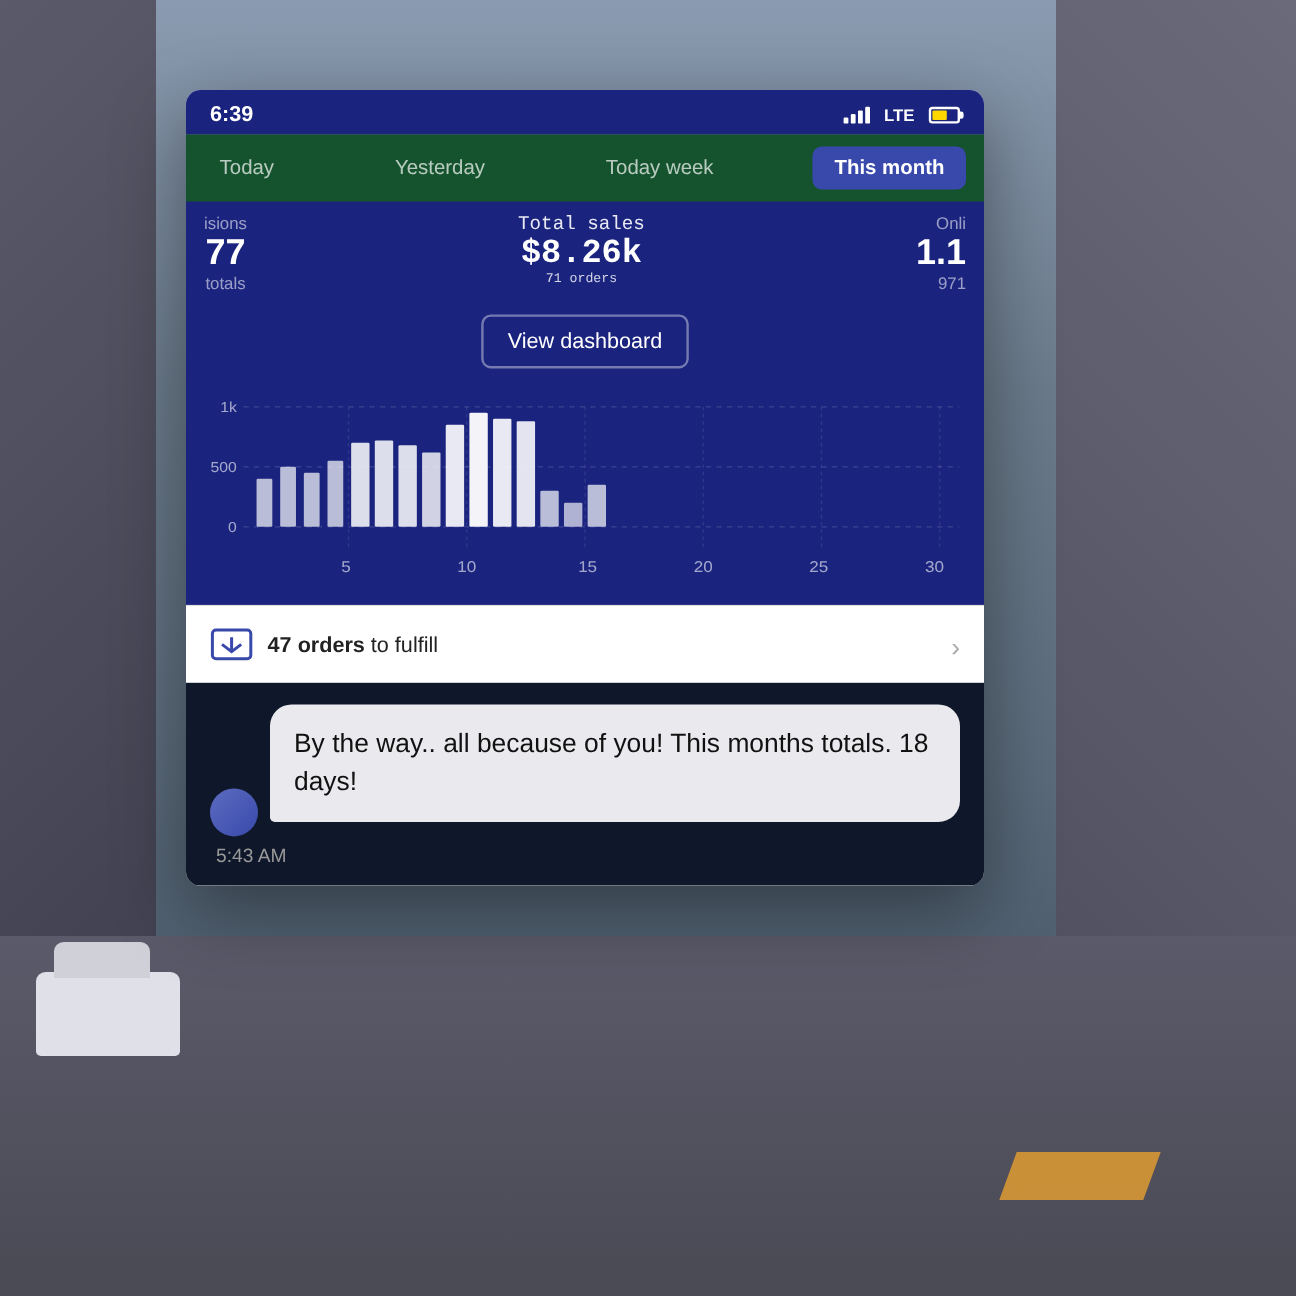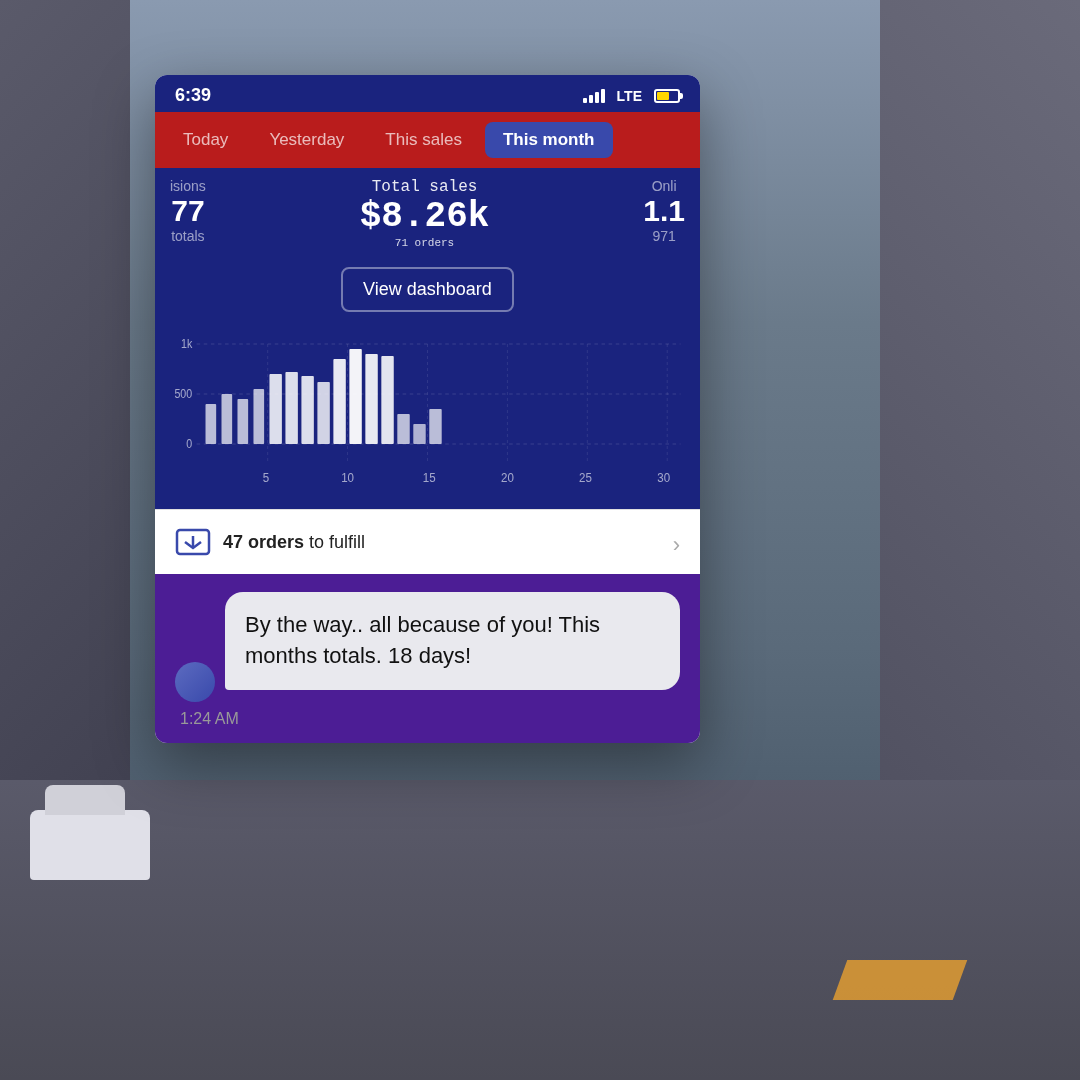--- a/index.html
+++ b/index.html
@@ -86,21 +86,21 @@
       height: 30px;
       background: #d0d0d8;
       border-radius: 8px 8px 0 0;
     }
 
     
     .phone-wrapper {
       position: absolute;
       top: 75px;
       left: 155px;
-      width: 545px;
+      width: 665px;
       background: white;
       border-radius: 12px;
       box-shadow: 0 20px 60px rgba(0,0,0,0.4);
       overflow: hidden;
     }
 
     
     .status-bar {
       background: #1a237e;
       padding: 10px 20px 6px 20px;
@@ -171,21 +171,22 @@
     .dashboard-area {
       background: #1a237e;
       padding: 0;
     }
 
     
     .tab-bar {
       display: flex;
       padding: 10px 15px 10px 10px;
       gap: 5px;
-      background: #b91c1c;
+      background: #14532d;
+      justify-content: space-between;
     }
 
     .tab-item {
       padding: 8px 18px;
       border-radius: 8px;
       font-size: 17px;
       color: rgba(255,255,255,0.7);
       cursor: pointer;
     }
 
@@ -224,38 +225,37 @@
       color: white;
       font-family: Liberation Mono, monospace;
     }
 
     .stat-center .stat-label {
       font-size: 16px;
       opacity: 0.9;
     }
 
     .stat-center .stat-main {
-      font-size: 36px;
+      font-size: 28px;
       font-weight: 700;
     }
 
     .stat-center .stat-sub {
       font-size: 11px;
       opacity: 0.8;
     }
 
     .stat-right {
       text-align: right;
       color: rgba(255,255,255,0.7);
     }
 
     .stat-right .stat-label {
       font-size: 14px;
       opacity: 0.8;
-      text-align: center;
     }
 
     .stat-right .stat-value {
       font-size: 30px;
       font-weight: 700;
       color: white;
     }
 
     
     .btn-dashboard {
@@ -319,21 +319,21 @@
       font-weight: 700;
     }
 
     .fulfill-chevron {
       color: #aaa;
       font-size: 22px;
     }
 
     
     .message-area {
-      background: #4c1d95;
+      background: #0f172a;
       padding: 18px 20px 15px 20px;
     }
 
     .message-bubble {
       background: #e9e9ee;
       border-radius: 18px 18px 18px 4px;
       padding: 18px 20px;
       font-size: 22px;
       line-height: 1.4;
       color: #111;
@@ -393,21 +393,21 @@
   <div class="dashboard-area">
 
     <div class="tab-bar">
       <div class="tab-item">
         <span>Today</span>
       </div>
       <div class="tab-item">
         <span>Yesterday</span>
       </div>
       <div class="tab-item">
-        <span>This sales</span>
+        <span>Today week</span>
       </div>
       <div class="tab-item active">
         <span>This month</span>
       </div>
     </div>
 
     <div class="stats-row">
       <div class="stat-left">
         <div class="stat-label">isions</div>
         <div class="stat-value">77</div>
@@ -487,16 +487,16 @@
     <span class="fulfill-chevron">›</span>
   </div>
 
   <div class="message-area">
     <div class="avatar-row">
       <div class="avatar"></div>
       <div class="message-bubble">
         <span>By the way.. all because of you! This months totals. 18 days!</span>
       </div>
     </div>
-    <div class="message-time" style="margin-top:8px;">1:24 AM</div>
+    <div class="message-time" style="margin-top:8px;">5:43 AM</div>
   </div>
 
 </div>
 
 </body></html>

